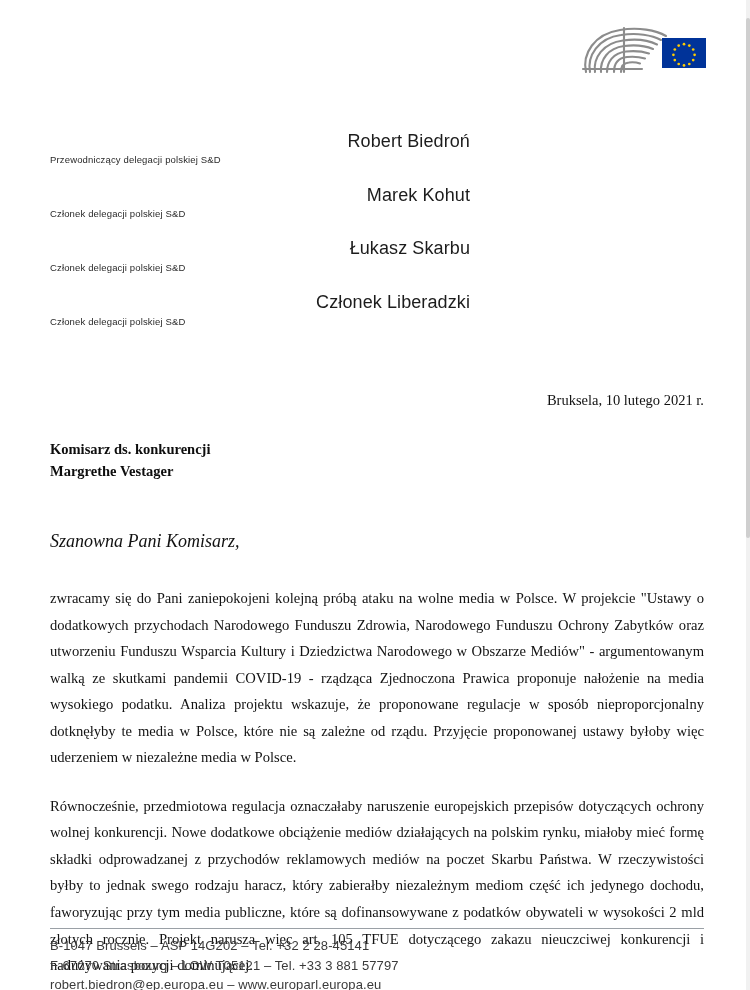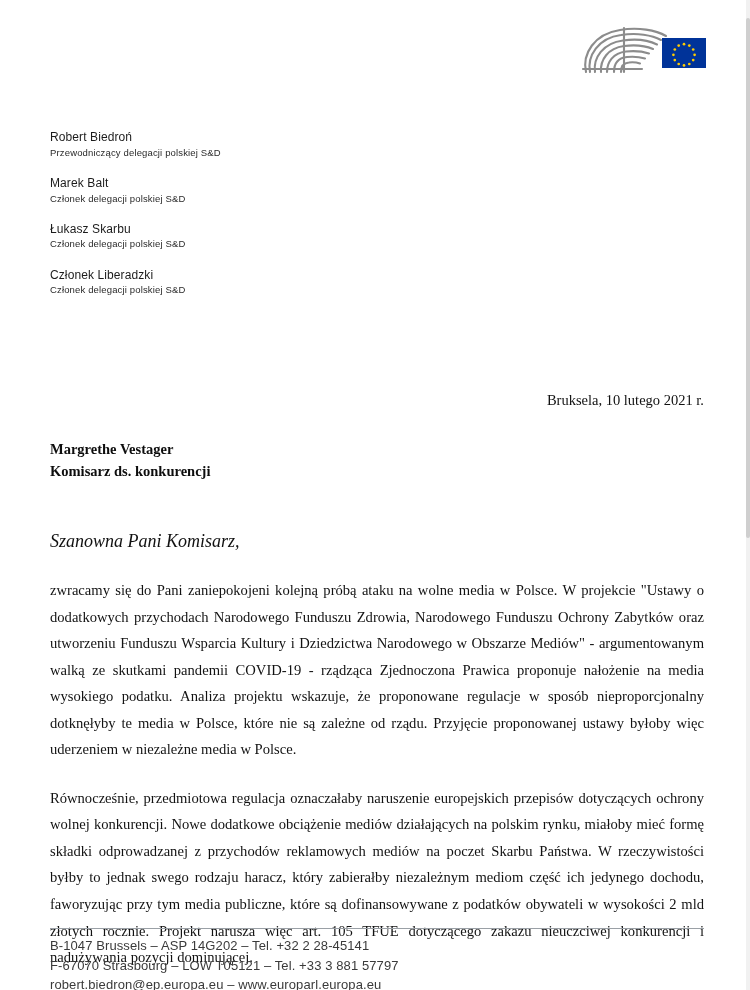--- a/index.html
+++ b/index.html
@@ -35,25 +35,26 @@
 
   
   .addressees {
     position: absolute;
     top: 130px;
     left: 50px;
     width: 420px;
   }
   .addr-name {
     font-family: "Liberation Sans", sans-serif;
-    font-size: 12px;
+    font-size: 18px;
     color: #1c1c1c;
     line-height: 1.3;
     margin: 0 0 1px 0;
     letter-spacing: 0.1px;
+    text-align: right;
   }
   .addr-role {
     font-family: "Liberation Sans", sans-serif;
     font-size: 9.5px;
     color: #2a2a2a;
     line-height: 1.3;
     margin: 0 0 17px 0;
     letter-spacing: 0.15px;
   }
 
@@ -89,21 +90,21 @@
   }
 
   
   .body-text {
     position: absolute;
     top: 577px;
     left: 50px;
     width: 654px;
   }
   .body-text p {
-    margin: 0 0 22px 0;
+    margin: 8px 0 22px 0;
     font-size: 14.6px;
     line-height: 1.82;
     text-align: justify;
     text-justify: inter-word;
     color: #121212;
   }
   .body-text p:last-child { margin-bottom: 0; }
 
   
   .footer {
@@ -182,38 +183,38 @@
       </g>
     </svg>
   </div>
 
   <div class="addressees">
     <div>
       <p class="addr-name">Robert Biedroń</p>
       <p class="addr-role">Przewodniczący delegacji polskiej S&amp;D</p>
     </div>
     <div>
-      <p class="addr-name">Marek Balt</p>
+      <p class="addr-name">Marek Kohut</p>
       <p class="addr-role">Członek delegacji polskiej S&amp;D</p>
     </div>
     <div>
       <p class="addr-name">Łukasz Skarbu</p>
       <p class="addr-role">Członek delegacji polskiej S&amp;D</p>
     </div>
     <div>
       <p class="addr-name">Członek Liberadzki</p>
       <p class="addr-role">Członek delegacji polskiej S&amp;D</p>
     </div>
   </div>
 
   <div class="placedate">Bruksela, 10 lutego 2021 r.</div>
 
   <div class="to-block">
+    <div class="line">Komisarz ds. konkurencji</div>
     <div class="line">Margrethe Vestager</div>
-    <div class="line">Komisarz ds. konkurencji</div>
   </div>
 
   <div class="greeting">Szanowna Pani Komisarz,</div>
 
   <div class="body-text">
     <p>zwracamy się do Pani zaniepokojeni kolejną próbą ataku na wolne media w Polsce. W projekcie "Ustawy o dodatkowych przychodach Narodowego Funduszu Zdrowia, Narodowego Funduszu Ochrony Zabytków oraz utworzeniu Funduszu Wsparcia Kultury i Dziedzictwa Narodowego w Obszarze Mediów"  - argumentowanym walką ze skutkami pandemii COVID-19 - rządząca Zjednoczona Prawica proponuje nałożenie na media wysokiego podatku. Analiza projektu wskazuje, że proponowane regulacje w sposób nieproporcjonalny dotknęłyby te media w Polsce, które nie są zależne od rządu. Przyjęcie proponowanej ustawy byłoby więc uderzeniem w niezależne media w Polsce.</p>
     <p>Równocześnie, przedmiotowa regulacja oznaczałaby naruszenie europejskich przepisów dotyczących ochrony wolnej konkurencji. Nowe dodatkowe obciążenie mediów działających na polskim rynku, miałoby mieć formę składki odprowadzanej z przychodów reklamowych mediów na poczet Skarbu Państwa. W rzeczywistości byłby to jednak swego rodzaju haracz, który zabierałby niezależnym mediom część ich jedynego dochodu, faworyzując przy tym media publiczne, które są dofinansowywane z podatków obywateli w wysokości 2 mld złotych rocznie. Projekt narusza więc art. 105 TFUE dotyczącego zakazu nieuczciwej konkurencji i nadużywania pozycji dominującej.</p>
   </div>
 
   <div class="footer">

